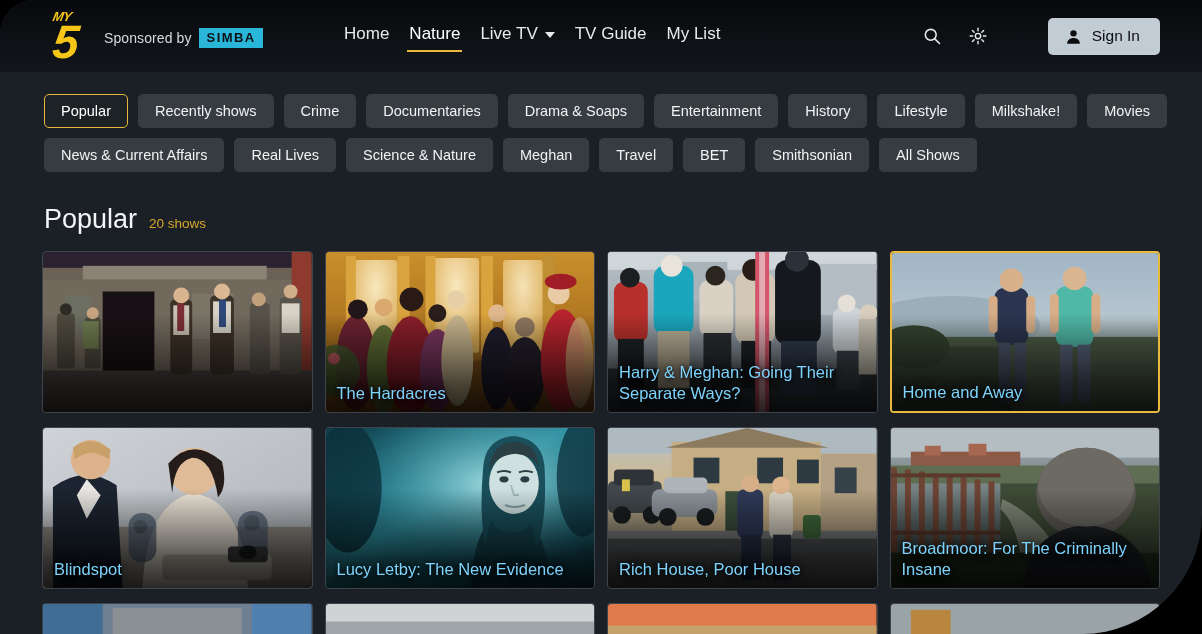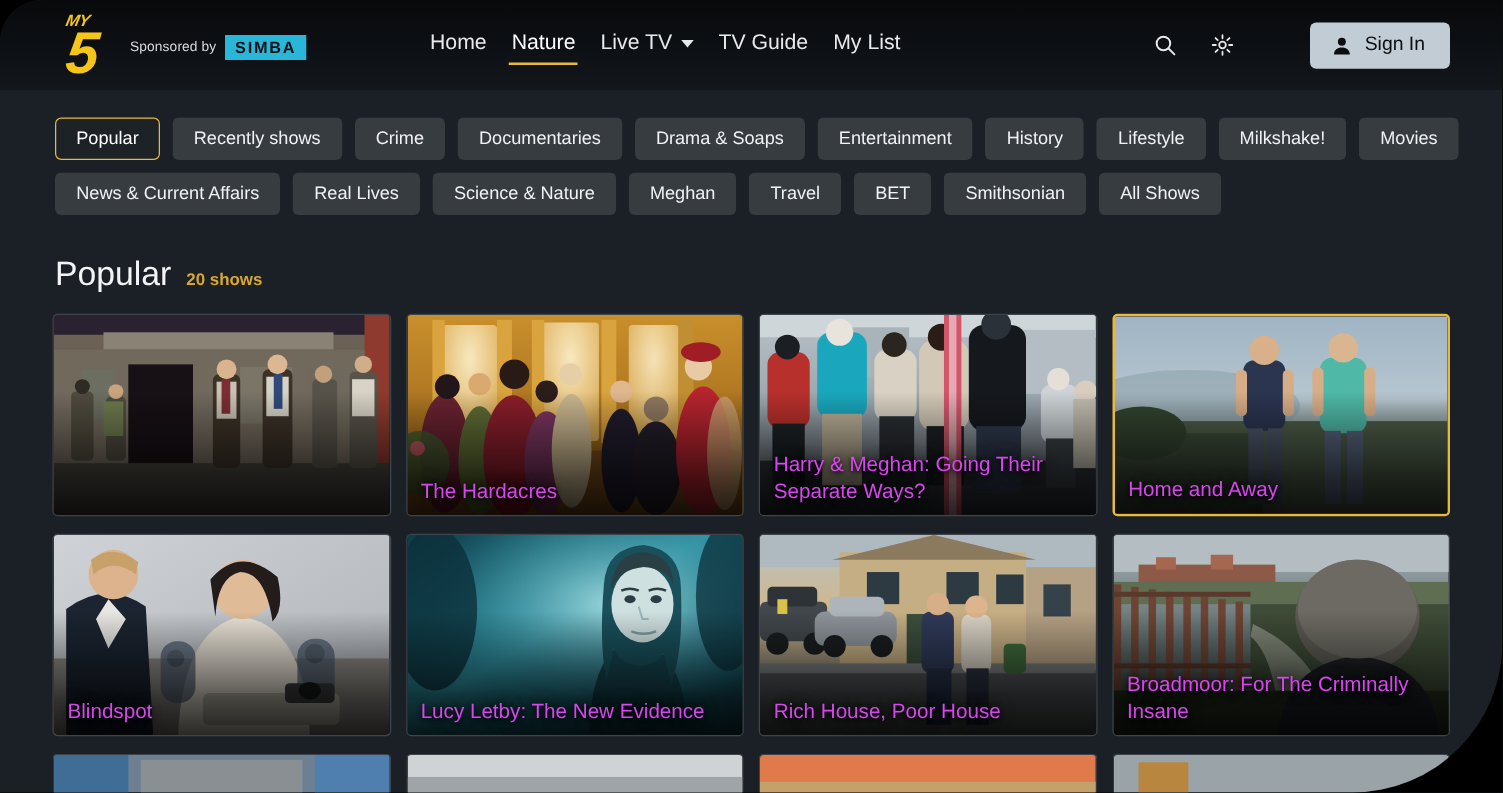--- a/index.html
+++ b/index.html
@@ -39,21 +39,21 @@
     color:#f5c518; letter-spacing:-0.5px;
     transform:skewX(-12deg);
   }
   .logo-five {
     font-size:47px; font-weight:bold; font-style:italic;
     color:#f5c518; line-height:0.86;
     letter-spacing:-2px;
     transform:skewX(-6deg);
   }
   .sponsor { display:flex; align-items:center; gap:7px; margin-top:4px; }
-  .sponsor-label { font-size:11px; color:#d8dadd; letter-spacing:0.1px; }
+  .sponsor-label { font-size:14px; color:#d8dadd; letter-spacing:0.1px; }
   .sponsor-chip {
     background:#29b6d8; color:#0d1014;
     font-size:13px; font-weight:bold; letter-spacing:1.4px;
     padding:2px 8px 3px 8px;
   }
 
   .mainnav { display:flex; align-items:center; gap:16px; }
   .navitem {
     position:relative;
     font-size:17px; color:#e7e9eb;
@@ -106,21 +106,21 @@
     border-color:#e8b93c;
     color:#fff;
   }
 
   
   .section-head {
     display:flex; align-items:baseline; gap:12px;
     padding:22px 44px 0 44px;
   }
   .section-title { font-size:27px; color:#f2f4f6; font-weight:normal; }
-  .section-count { font-size:13.5px; color:#d8a72c; font-weight:bold; }
+  .section-count { font-size:13.5px; color:#d8a72c; font-weight:normal; }
 
   
   .grid {
     padding:16px 42px 0 42px;
     display:grid;
     grid-template-columns:repeat(4,1fr);
     gap:14px 12px;
   }
   .card {
     position:relative;
@@ -128,21 +128,21 @@
     border-radius:4px;
     border:1.5px solid #3d444b;
     overflow:hidden;
     cursor:pointer;
     background:#12161a;
   }
   .card.focused { border-color:#e8b93c; border-width:2px; }
   .thumb { position:absolute; inset:0; overflow:hidden; }
   .card-title {
     position:absolute; left:11px; right:11px; bottom:9px;
-    font-size:16.5px; line-height:1.24; color:#d946ef;
+    font-size:16.5px; line-height:1.24; color:#7dd3fc;
     text-shadow:0 1px 4px rgba(0,0,0,.95), 0 0 12px rgba(0,0,0,.85);
     z-index:3;
   }
   .scrim {
     position:absolute; left:0; right:0; bottom:0; height:62%;
     background:linear-gradient(180deg,rgba(0,0,0,0) 0%,rgba(0,0,0,.62) 70%,rgba(0,0,0,.82) 100%);
     z-index:2;
   }
   .row3 .card { height:40px; border-bottom:none; border-radius:4px 4px 0 0; }
 </style>

